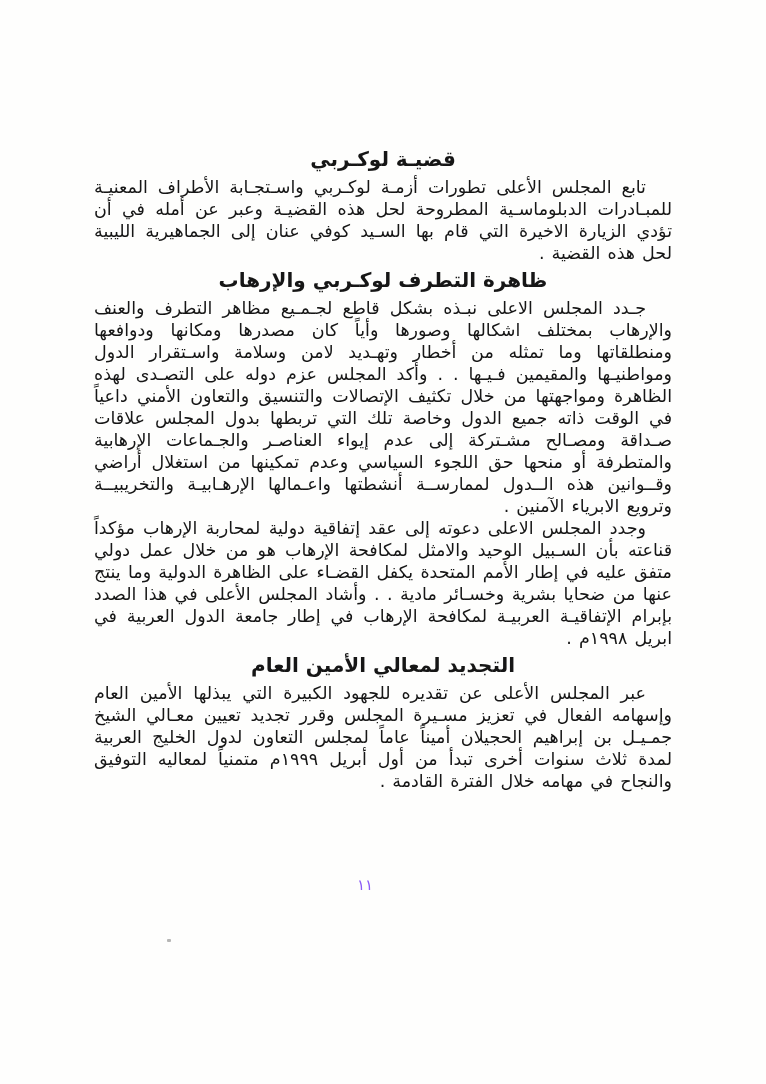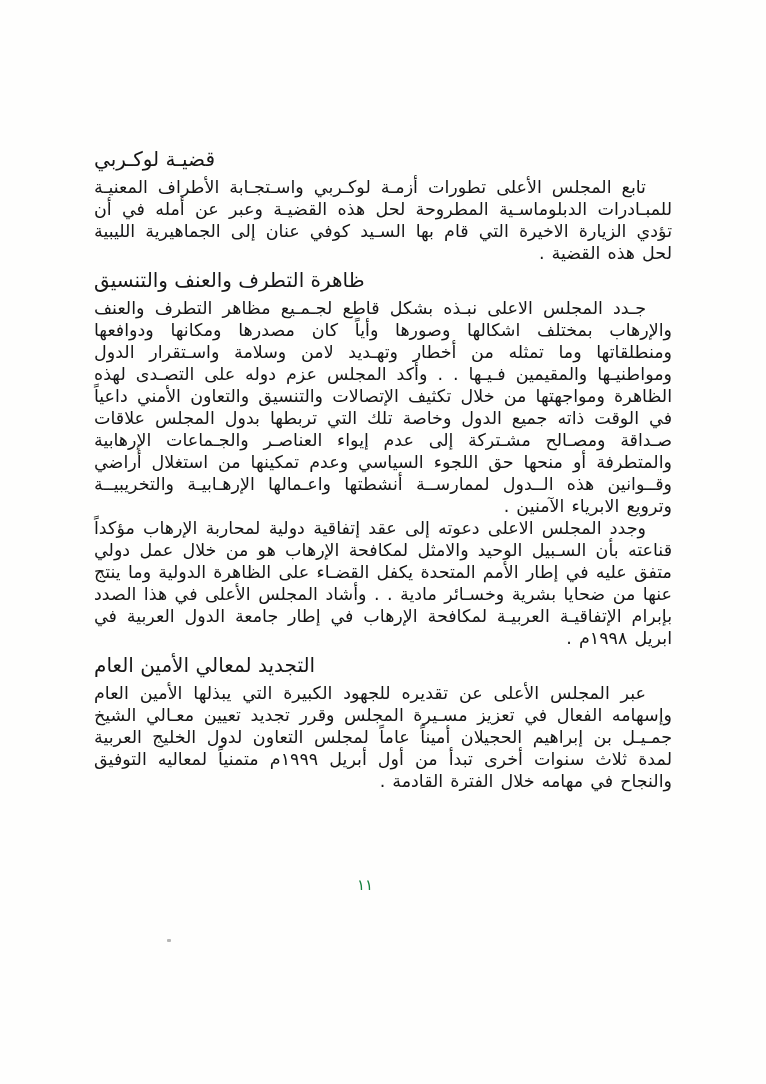--- a/index.html
+++ b/index.html
@@ -22,42 +22,42 @@
     top: 143px;
     right: 94px;
     width: 578px;
     direction: rtl;
     unicode-bidi: embed;
     text-align: justify;
   }
   .section { margin: 0; }
   .section h2 {
     font-size: 20px;
-    font-weight: normal;
+    font-weight: bold;
     line-height: 33px;
     margin: 0;
     padding: 0;
-    text-align: left;
+    text-align: center;
   }
   .section p {
     font-size: 17.5px;
     line-height: 22px;
     margin: 0;
     padding: 0;
     text-indent: 26px;
     word-spacing: 1.5px;
   }
   .page-number {
     position: absolute;
     top: 876px;
     left: 365px;
     transform: translateX(-50%);
     font-size: 15px;
     letter-spacing: 2px;
-    color: #15803d;
+    color: #8b5cf6;
     direction: rtl;
   }
   .speck {
     position: absolute;
     left: 167px;
     top: 939px;
     width: 4px;
     height: 3px;
     background: #8f8f8f;
     opacity: 0.65;
@@ -69,21 +69,21 @@
 
 <div class="page">
   <main class="content">
 
     <section class="section">
       <h2>قضيـة لوكـربي</h2>
       <p>تابع المجلس الأعلى تطورات أزمـة لوكـربي واسـتجـابة الأطراف المعنيـة للمبـادرات الدبلوماسـية المطروحة لحل هذه القضيـة وعبر عن أمله في أن تؤدي الزيارة الاخيرة التي قام بها السـيد كوفي عنان إلى الجماهيرية الليبية لحل هذه القضية .</p>
     </section>
 
     <section class="section">
-      <h2>ظاهرة التطرف والعنف والتنسيق</h2>
+      <h2>ظاهرة التطرف لوكـربي والإرهاب</h2>
       <p>جـدد المجلس الاعلى نبـذه بشكل قاطع لجـمـيع مظاهر التطرف والعنف والإرهاب بمختلف اشكالها وصورها وأياً كان مصدرها ومكانها ودوافعها ومنطلقاتها وما تمثله من أخطار وتهـديد لامن وسلامة واسـتقرار الدول ومواطنيـها والمقيمين فـيـها . . وأكد المجلس عزم دوله على التصـدى لهذه الظاهرة ومواجهتها من خلال تكثيف الإتصالات والتنسيق والتعاون الأمني داعياً في الوقت ذاته جميع الدول وخاصة تلك التي تربطها بدول المجلس علاقات صـداقة ومصـالح مشـتركة إلى عدم إيواء العناصـر والجـماعات الإرهابية والمتطرفة أو منحها حق اللجوء السياسي وعدم تمكينها من استغلال أراضي وقــوانين هذه الــدول لممارســة أنشطتها واعـمالها الإرهـابيـة والتخريبيــة وترويع الابرياء الآمنين .</p>
       <p>وجدد المجلس الاعلى دعوته إلى عقد إتفاقية دولية لمحاربة الإرهاب مؤكداً قناعته بأن السـبيل الوحيد والامثل لمكافحة الإرهاب هو من خلال عمل دولي متفق عليه في إطار الأمم المتحدة يكفل القضـاء على الظاهرة الدولية وما ينتج عنها من ضحايا بشرية وخسـائر مادية . . وأشاد المجلس الأعلى في هذا الصدد بإبرام الإتفاقيـة العربيـة لمكافحة الإرهاب في إطار جامعة الدول العربية في ابريل ١٩٩٨م .</p>
     </section>
 
     <section class="section">
       <h2>التجديد لمعالي الأمين العام</h2>
       <p>عبر المجلس الأعلى عن تقديره للجهود الكبيرة التي يبذلها الأمين العام وإسهامه الفعال في تعزيز مسـيرة المجلس وقرر تجديد تعيين معـالي الشيخ جمـيـل بن إبراهيم الحجيلان أميناً عاماً لمجلس التعاون لدول الخليج العربية لمدة ثلاث سنوات أخرى تبدأ من أول أبريل ١٩٩٩م متمنياً لمعاليه التوفيق والنجاح في مهامه خلال الفترة القادمة .</p>
     </section>
 
   </main>

